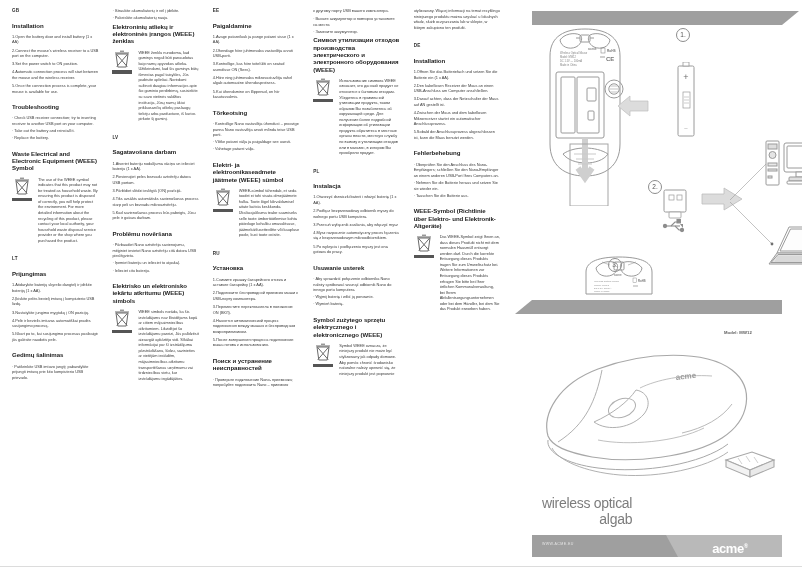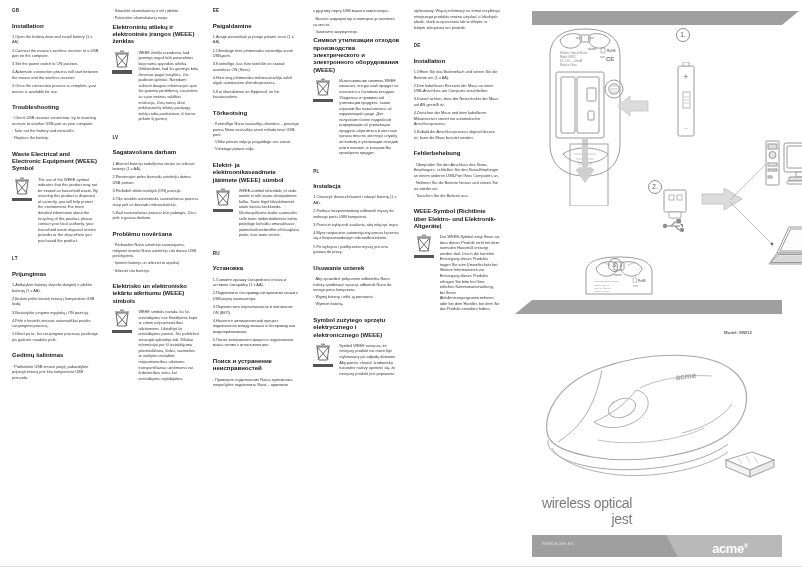--- a/index.html
+++ b/index.html
@@ -544,21 +544,21 @@
       </g>
       <g stroke="#bdbdbd" stroke-width=".7">
         <line x1="202" y1="118" x2="206" y2="124"></line>
         <line x1="210" y1="116" x2="214" y2="122"></line>
         <line x1="218" y1="117" x2="222" y2="123"></line>
       </g>
     </svg>
 
     <div class="product-title">
       <div>wireless optical</div>
-      <div>jest</div>
+      <div>algab</div>
     </div>
 
     <div class="footer-bar">
       <div class="footer-url">WWW.ACME.EU</div>
       <div class="footer-logo">
         <span>acme</span><sup>®</sup>
       </div>
     </div>
 
   </div>

